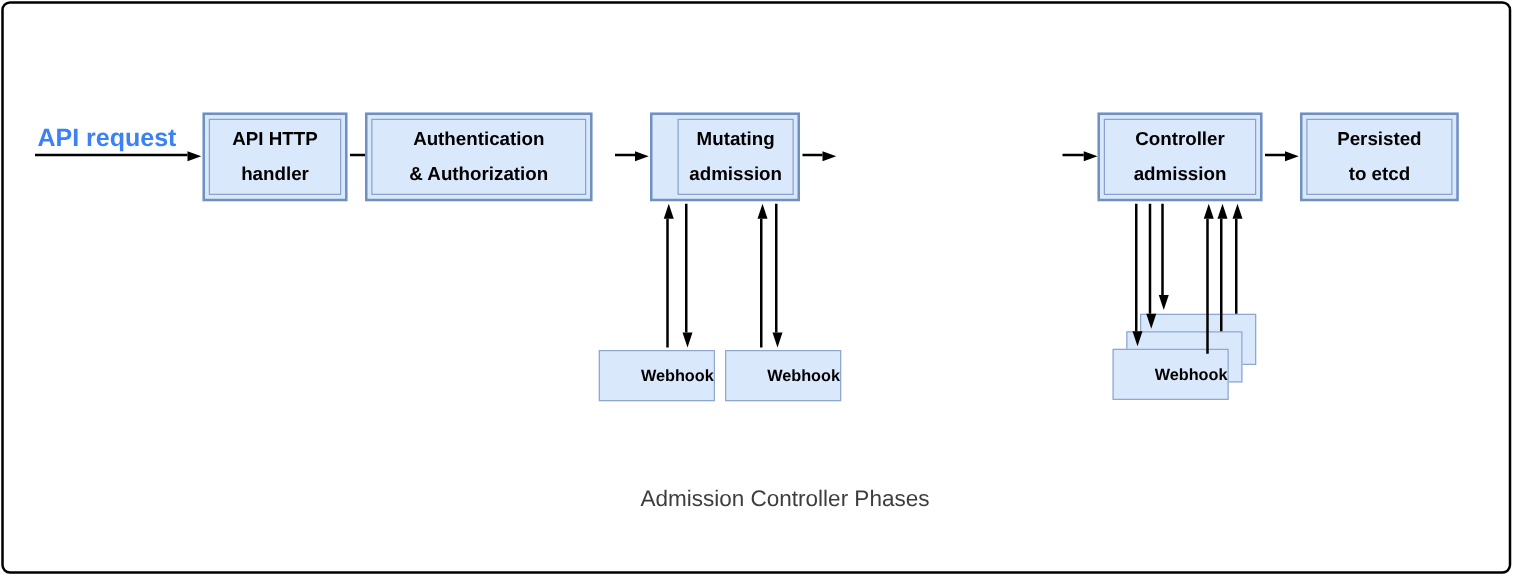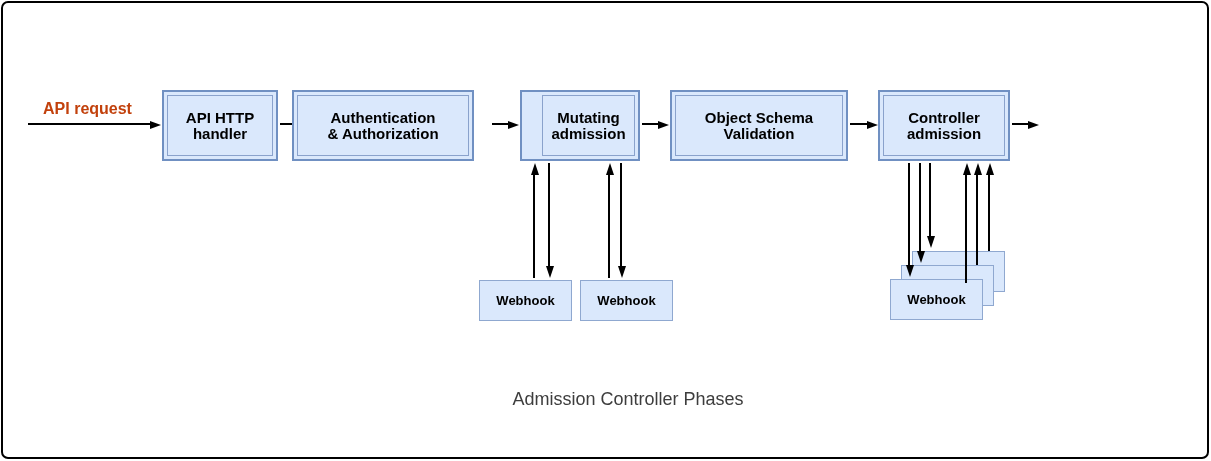--- a/index.html
+++ b/index.html
@@ -16,47 +16,47 @@
     position:absolute;box-sizing:border-box;height:71px;
     background:#dae8fc;border:2px solid #7090c2;padding:3px;
   }
   .phase-box .inner{
     box-sizing:border-box;width:100%;height:100%;
     border:1px solid #8aa2cc;background:#dae8fc;
     display:flex;align-items:center;justify-content:center;
   }
   .phase-label{
     white-space:pre-line;text-align:center;
-    font-weight:bold;font-size:15px;line-height:16px;color:#000;
+    font-weight:bold;font-size:15px;line-height:28px;color:#000;
   }
   
   .webhook-box{
     position:absolute;box-sizing:border-box;width:93px;height:41px;
     background:#dae8fc;border:1px solid #8fa8d0;
-    display:flex;align-items:center;justify-content:center;
+    display:flex;align-items:center;justify-content:flex-end;
   }
   .webhook-label{font-weight:bold;font-size:13px;color:#000;}
   
   .h-arrow{position:absolute;height:0;border-top:2px solid #000;}
   .h-arrow::after{
     content:"";position:absolute;right:-11px;top:-4px;
     border-left:11px solid #000;border-top:4px solid transparent;border-bottom:4px solid transparent;
   }
   .v-arrow{position:absolute;width:0;border-left:2px solid #000;z-index:5;}
   .v-arrow.head-down::after{
     content:"";position:absolute;left:-4px;bottom:-12px;
     border-top:12px solid #000;border-left:4px solid transparent;border-right:4px solid transparent;
   }
   .v-arrow.head-up::before{
     content:"";position:absolute;left:-4px;top:-12px;
     border-bottom:12px solid #000;border-left:4px solid transparent;border-right:4px solid transparent;
   }
   .start-label{
-    position:absolute;left:30px;top:100px;width:115px;text-align:center;
-    font-weight:bold;font-size:16px;color:#c2410c;
+    position:absolute;left:30px;top:100px;width:115px;
+    font-weight:bold;font-size:20px;color:#3b82f6;
   }
   .caption{
     position:absolute;left:0;top:389px;width:1200px;text-align:center;
     font-size:18px;color:#3d3d3d;padding-left:28px;
   }
 </style>
 </head>
 <body>
 
 <div id="canvas">
@@ -83,36 +83,36 @@
   <div class="h-arrow" style="left:492px;top:123px;width:16px;"></div>
 
   <div class="phase-box" style="left:520px;top:90px;width:120px;padding-left:20px;">
     <div class="inner">
       <div class="phase-label">Mutating
 admission</div>
     </div>
   </div>
   <div class="h-arrow" style="left:642px;top:123px;width:16px;"></div>
 
-  <div class="phase-box" style="left:670px;top:90px;width:178px;">
-    <div class="inner">
-      <div class="phase-label">Object Schema
-Validation</div>
-    </div>
-  </div>
   <div class="h-arrow" style="left:850px;top:123px;width:17px;"></div>
 
   <div class="phase-box" style="left:878px;top:90px;width:132px;">
     <div class="inner">
       <div class="phase-label">Controller
 admission</div>
     </div>
   </div>
   <div class="h-arrow" style="left:1012px;top:123px;width:16px;"></div>
 
+  <div class="phase-box" style="left:1040px;top:90px;width:127px;">
+    <div class="inner">
+      <div class="phase-label">Persisted
+to etcd</div>
+    </div>
+  </div>
 
   <div class="v-arrow head-up" style="left:533px;top:175px;height:103px;"></div>
   <div class="v-arrow head-down" style="left:548px;top:163px;height:103px;"></div>
   <div class="v-arrow head-up" style="left:608px;top:175px;height:103px;"></div>
   <div class="v-arrow head-down" style="left:620px;top:163px;height:103px;"></div>
 
   <div class="webhook-box" style="left:479px;top:280px;">
     <div class="webhook-label">Webhook</div>
   </div>
   <div class="webhook-box" style="left:580px;top:280px;">

